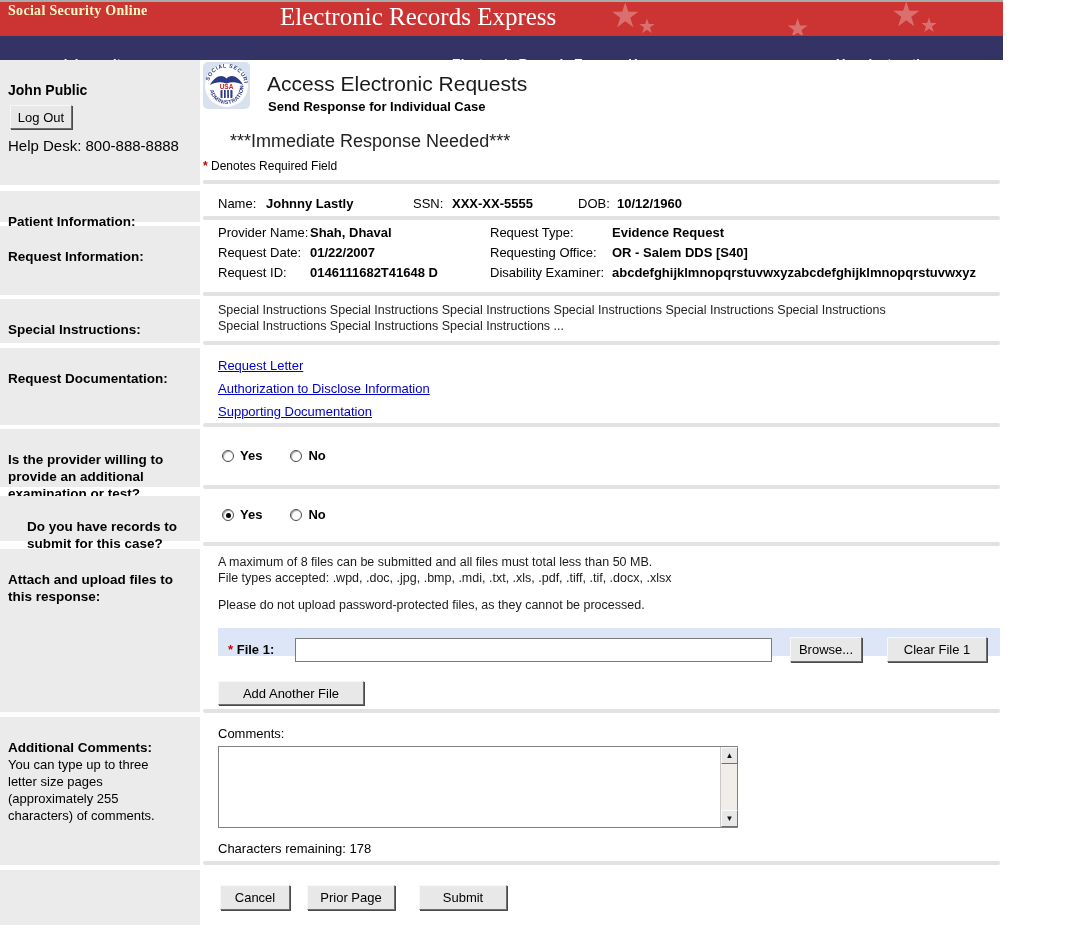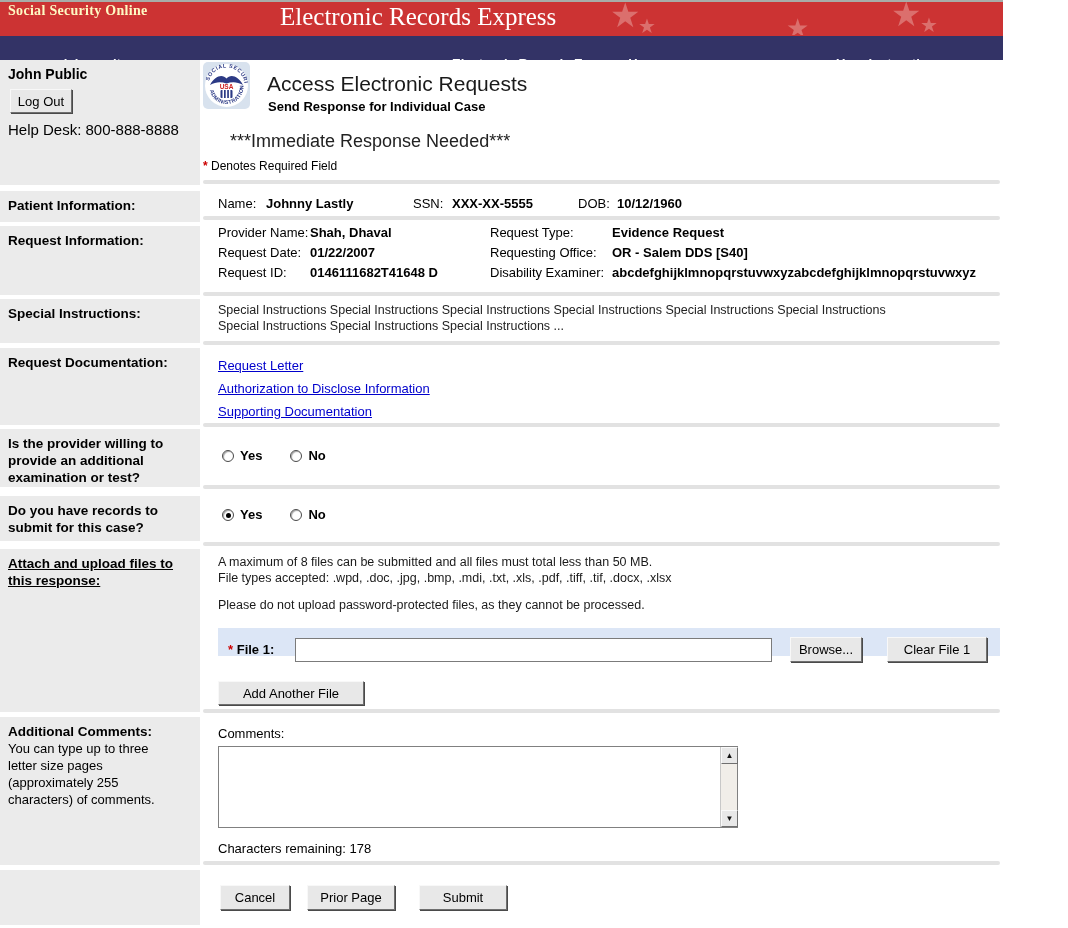--- a/index.html
+++ b/index.html
@@ -14,21 +14,21 @@
   .banner { position:absolute; left:0; top:2px; width:1003px; height:33px; background:#cc3333; overflow:hidden; }
   .brand { position:absolute; left:8px; top:1px; color:#fef9c3; font-family:"Liberation Serif", serif; font-size:14px; font-weight:bold; letter-spacing:0.3px; }
   .banner-title { position:absolute; left:280px; top:1px; color:#fff; font-family:"Liberation Serif", serif; font-size:25px; }
   .star { position:absolute; color:#db6f6d; font-size:28px; line-height:1; }
 
   
   .navbar { position:absolute; left:0; top:35px; width:1003px; height:25px; background:#333366; border-top:1px solid #cc3333; }
   .navlink { position:absolute; top:20px; color:#fff; font-size:13px; font-weight:bold; text-decoration:underline; cursor:pointer; white-space:nowrap; }
 
   
-  .sb { position:absolute; left:0; width:200px; background:#ebebeb; padding:6px 10px 0 8px; }
+  .sb { position:absolute; left:0; width:200px; background:#ebebeb; padding:22px 10px 0 8px; }
   .sb-label { font-weight:bold; font-size:13.5px; line-height:17px; display:block; }
   .sb-note { font-size:13px; line-height:17px; display:block; }
   .helpdesk { font-size:15px; }
 
   
   .btn { display:inline-block; background:#e8e8e8; color:#000; font-family:"Liberation Sans",sans-serif; font-size:13px;
          border:1px solid; border-color:#f8f8f8 #6f6f6f #6f6f6f #f8f8f8; box-shadow:1px 1px 0 #4a4a4a;
          text-align:center; cursor:pointer; padding:3px 10px; }
 
   
@@ -110,24 +110,24 @@
   <div class="sb" style="top:299px; height:44px;">
     <span class="sb-label">Special Instructions:</span>
   </div>
   <div class="sb" style="top:429px; height:58px;">
     <span class="sb-label" style="width:178px;">Is the provider willing to provide an additional examination or test?</span>
   </div>
   <div class="sb" style="top:348px; height:77px;">
     <span class="sb-label">Request Documentation:</span>
   </div>
   <div class="sb" style="top:496px; height:45px;">
-    <span class="sb-label" style="width:178px;">Do you have records to submit for this case?</span>
+    <span class="sb-label" style="width:178px;margin-left:19px;">Do you have records to submit for this case?</span>
   </div>
   <div class="sb" style="top:549px; height:163px;">
-    <span class="sb-label" style="width:182px;text-decoration:underline;">Attach and upload files to this response:</span>
+    <span class="sb-label" style="width:182px;">Attach and upload files to this response:</span>
   </div>
   <div class="sb" style="top:717px; height:148px;">
     <span class="sb-label">Additional Comments:</span>
     <span class="sb-note" style="width:172px;">You can type up to three letter size pages (approximately 255 characters) of comments.</span>
   </div>
   <div class="sb" style="top:870px; height:55px;"></div>
 
   <svg width="47" height="47" style="position:absolute; left:203px; top:62px;" viewBox="0 0 47 47">
     <rect x="0" y="0" width="47" height="47" rx="5" fill="#d8e2ee"></rect>
     <circle cx="23.5" cy="23.5" r="21.5" fill="#ffffff"></circle>

